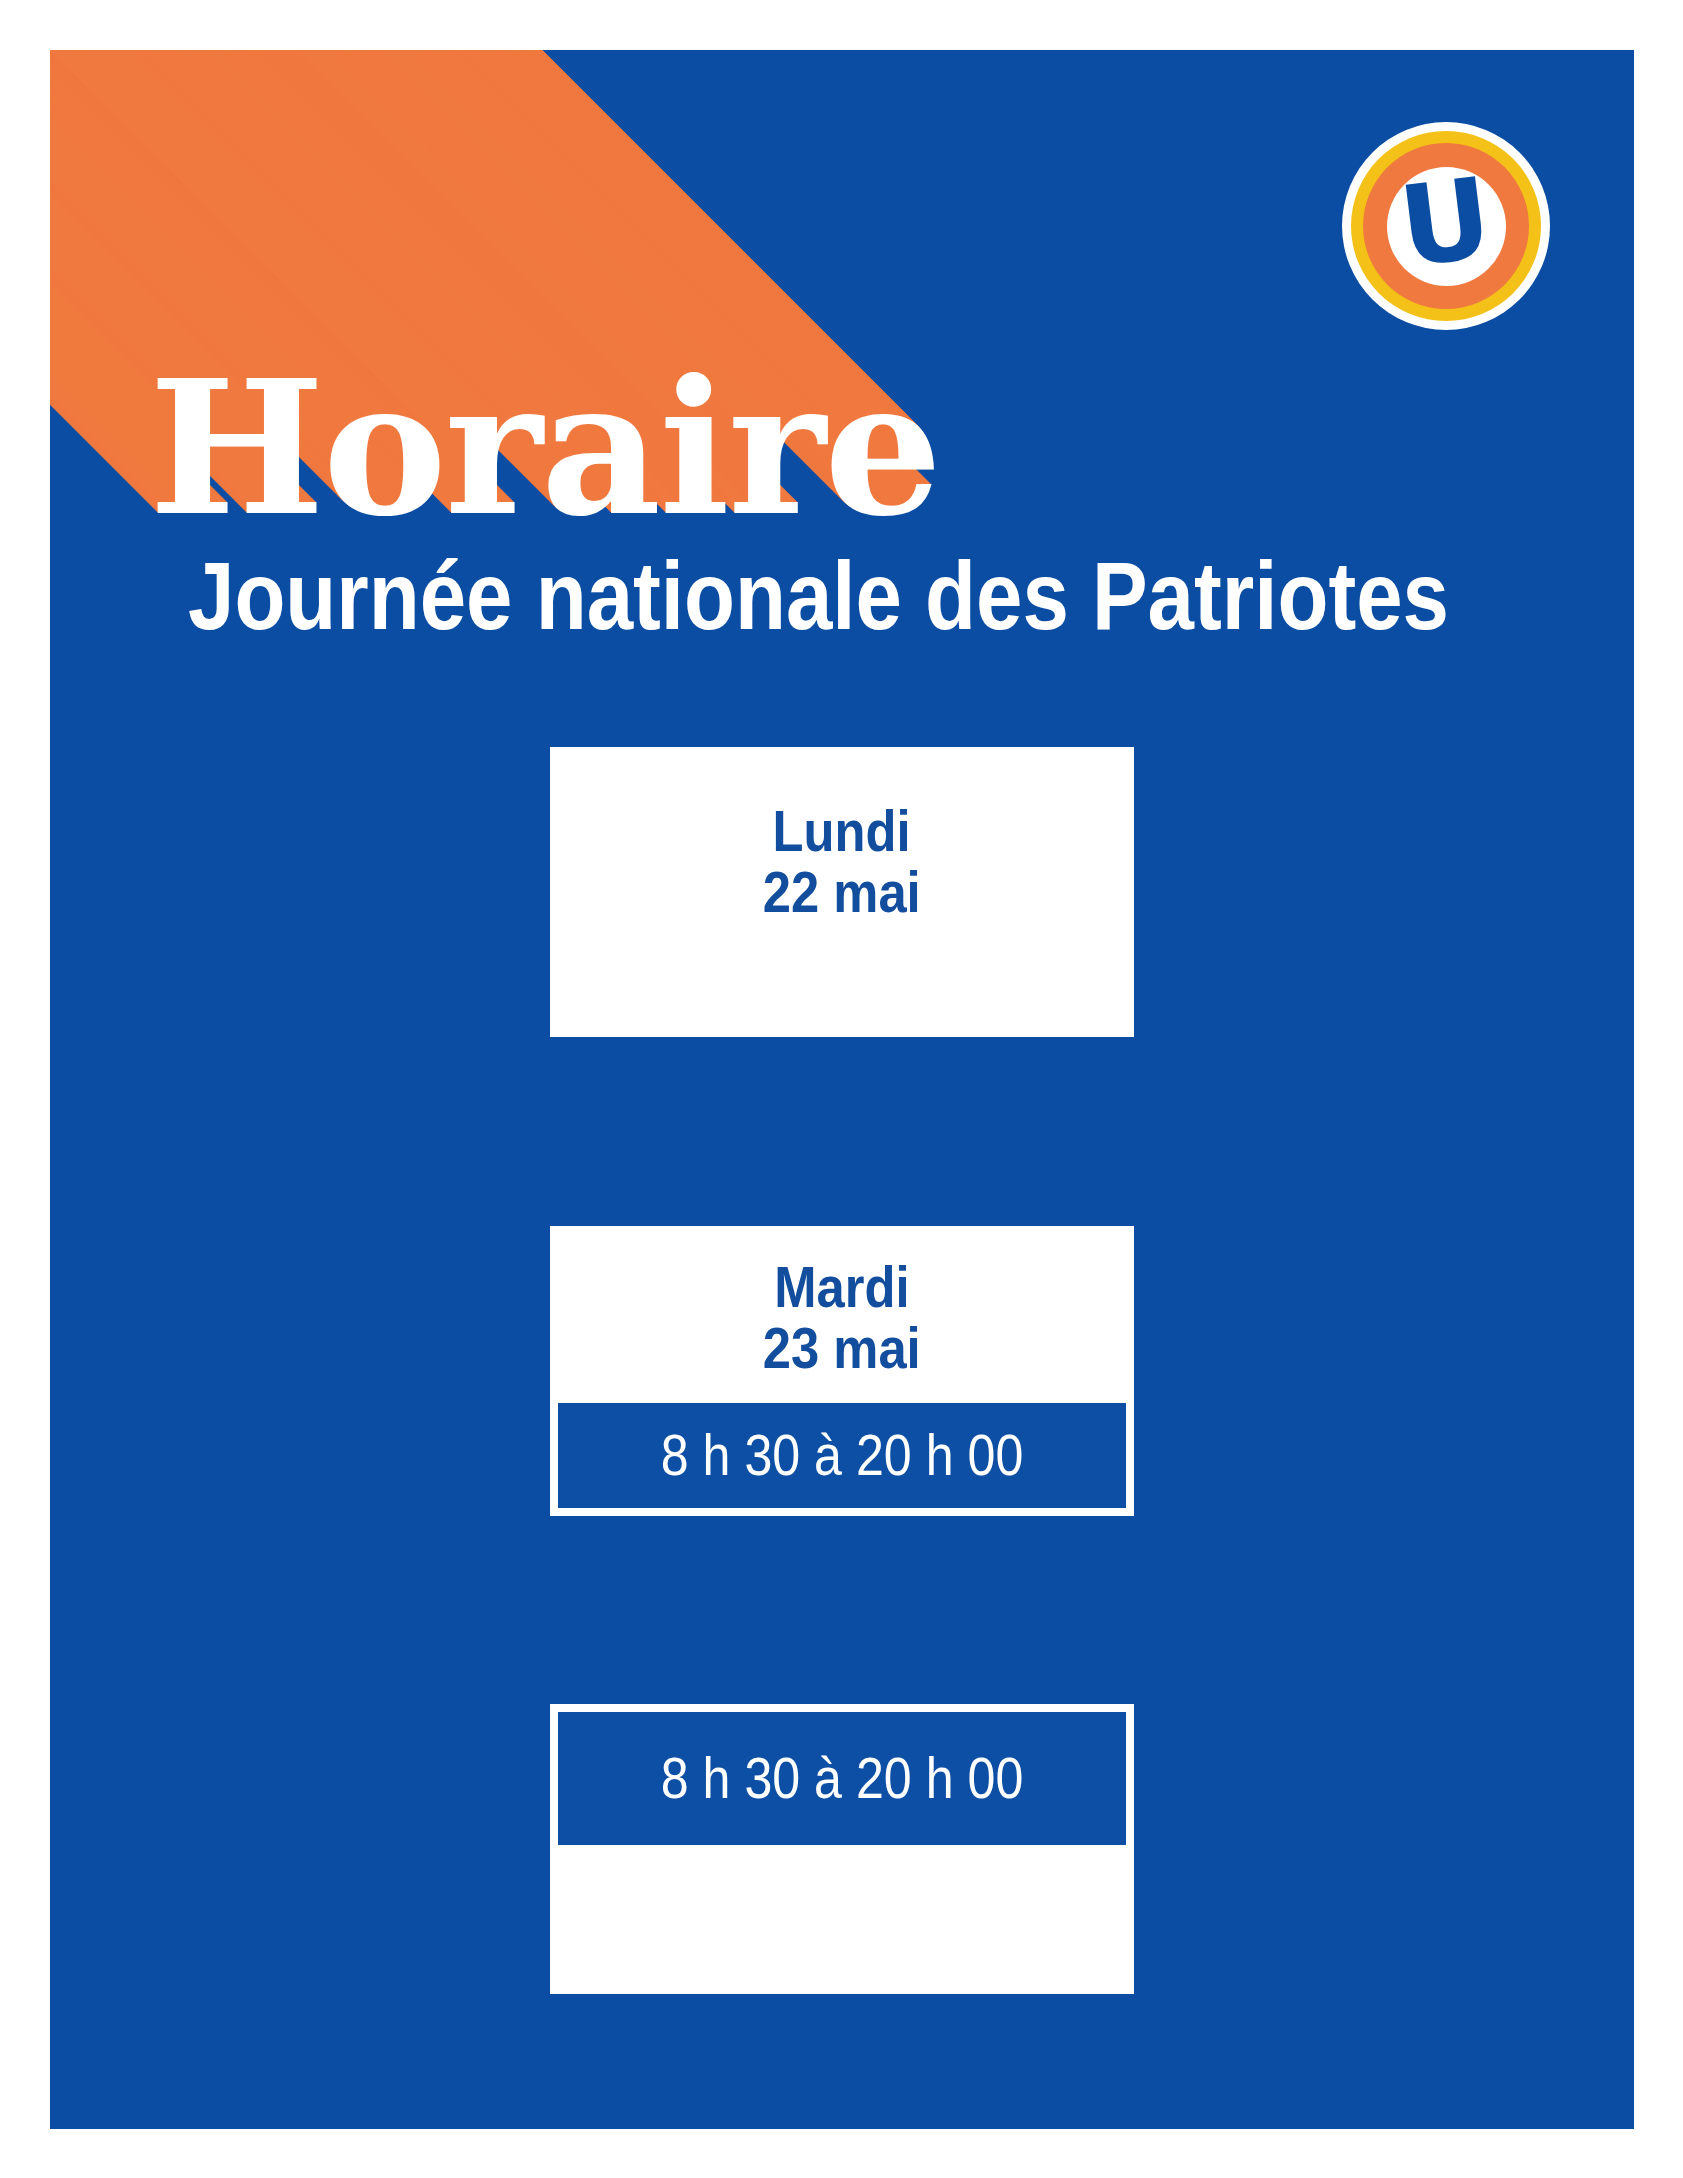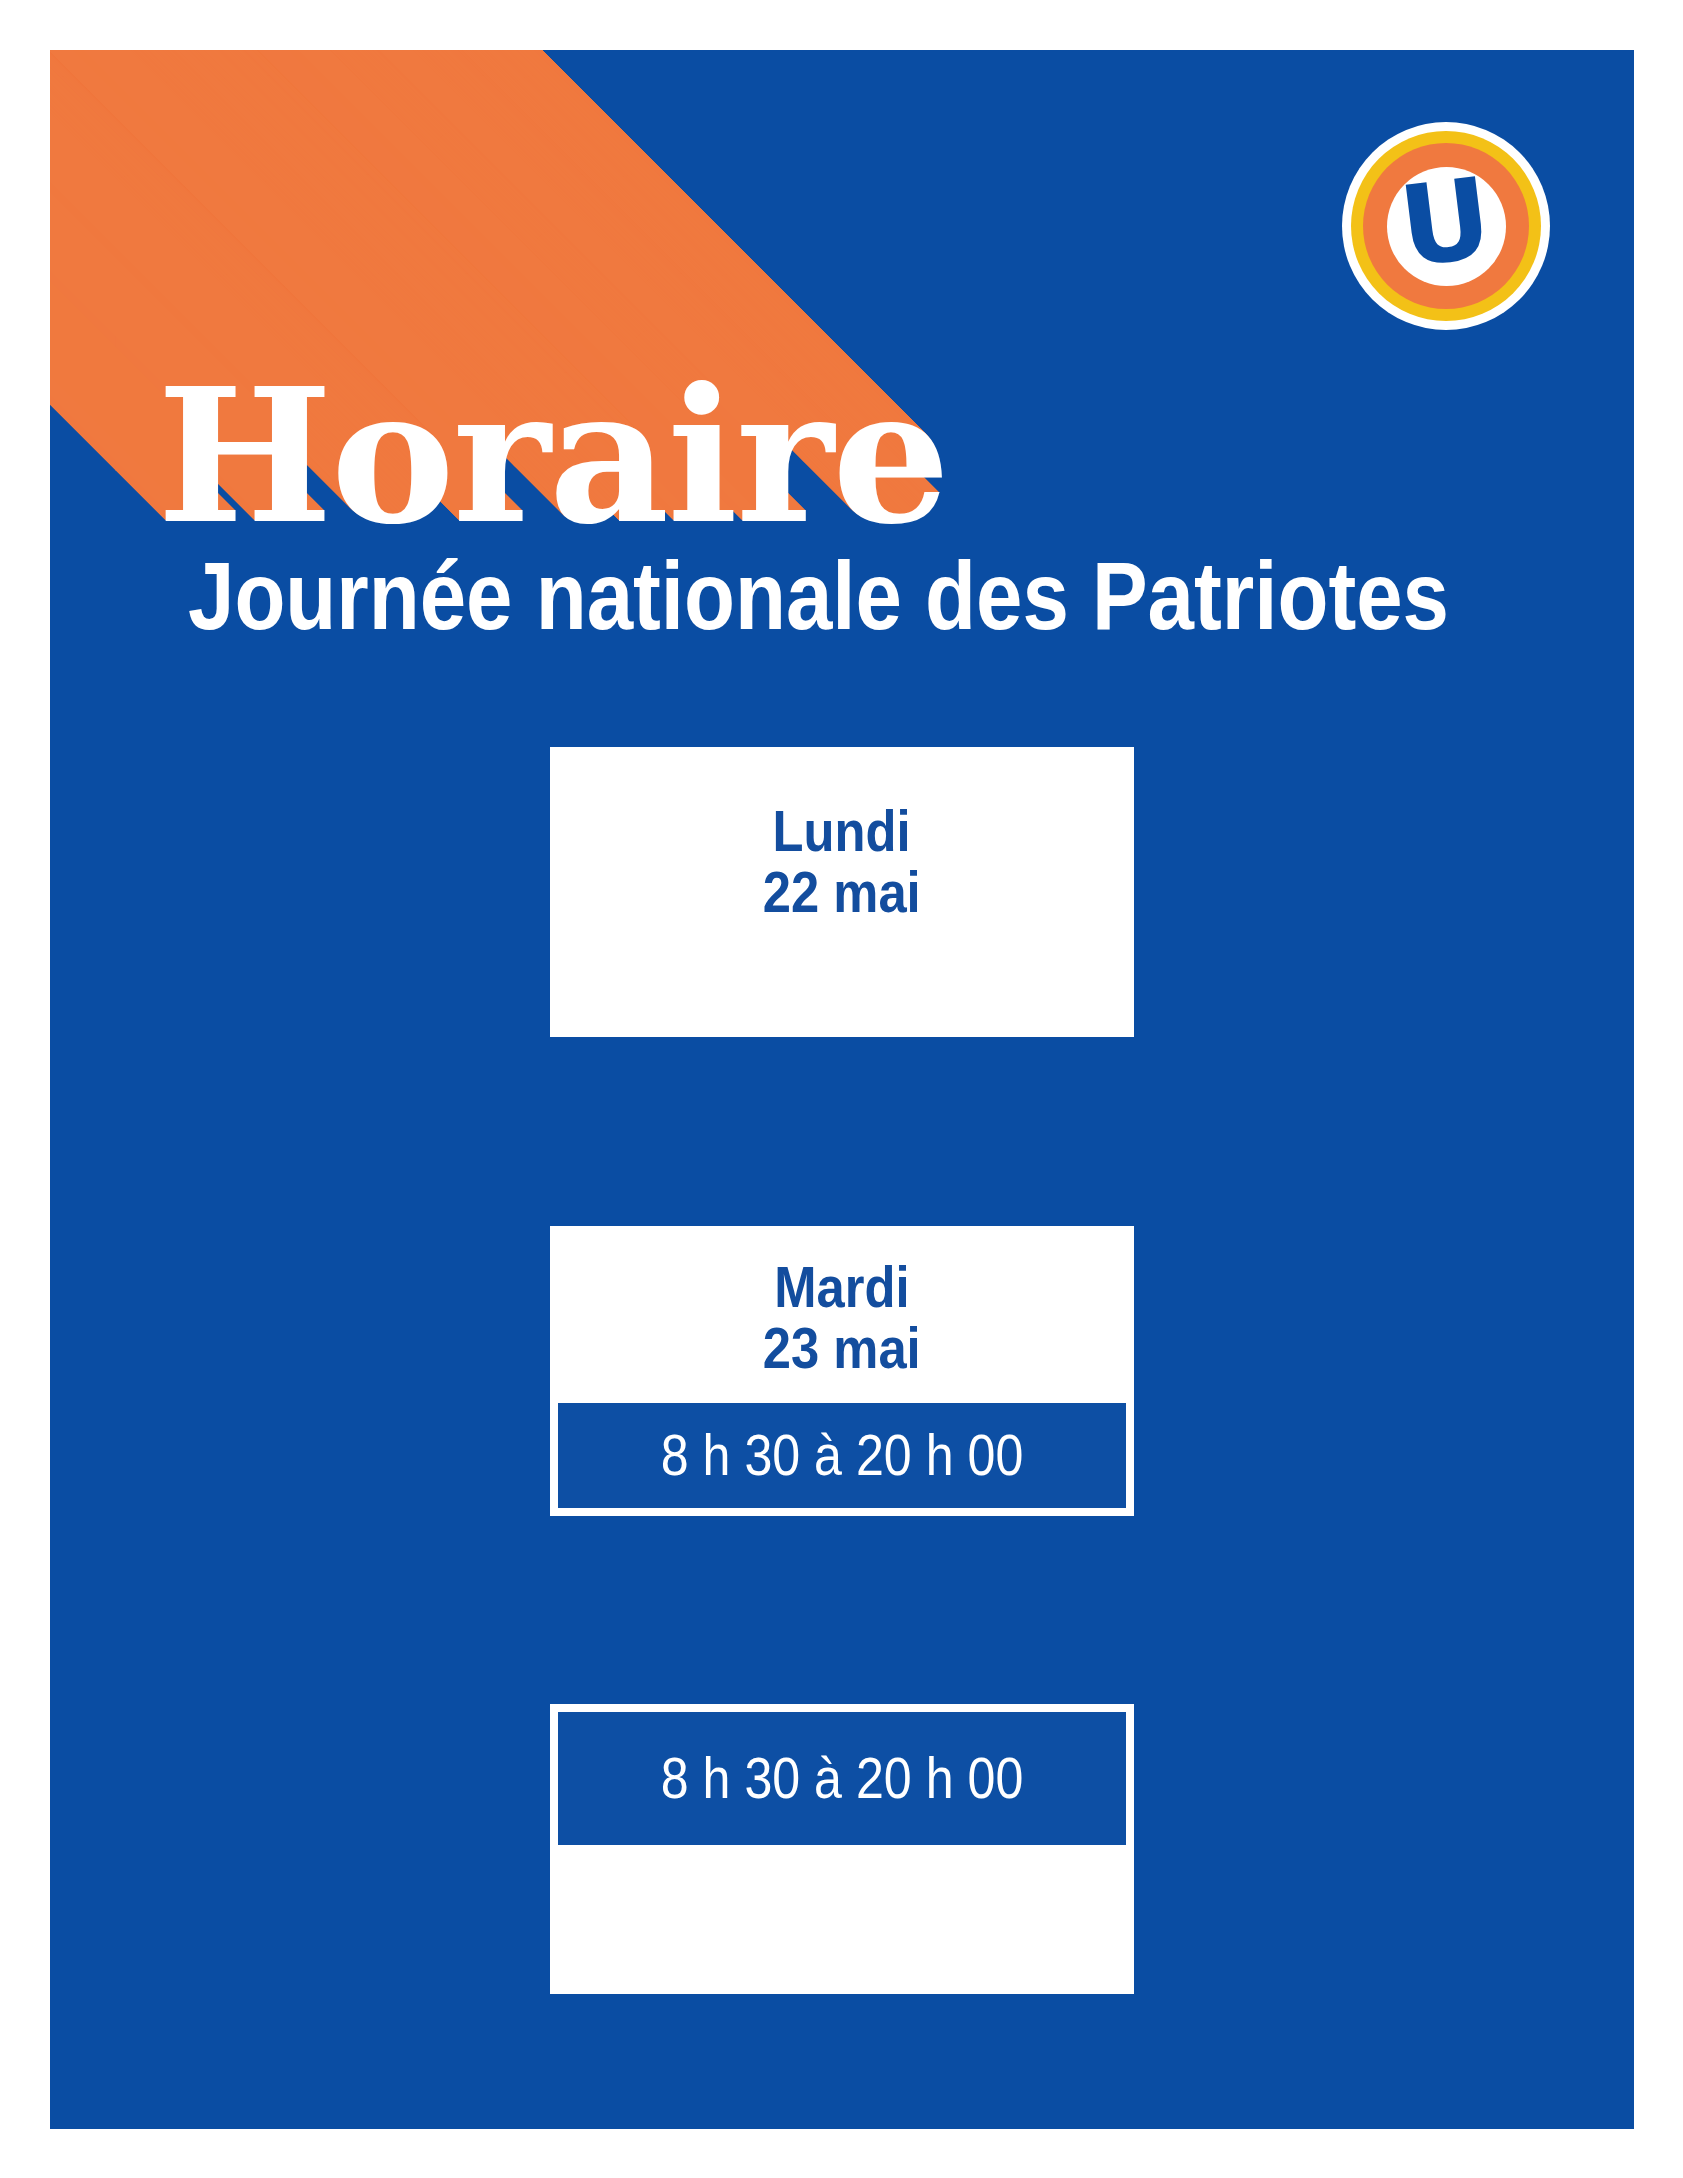--- a/index.html
+++ b/index.html
@@ -19,21 +19,21 @@
     position:absolute;
     left:50px;top:50px;
     width:1584px;height:2079px;
     background:var(--background-blue,#0A4DA3);
     overflow:hidden;
   }
   
   .title{
     position:absolute;
     left:99px;top:305px;
-    margin:8px;
+    margin:0;
     font-family:"DejaVu Serif", serif;
     font-weight:700;
     font-size:186px;
     line-height:186px;
     letter-spacing:-2px;
     color:#ffffff;
     white-space:nowrap;
   }
   .subtitle{
     position:absolute;

